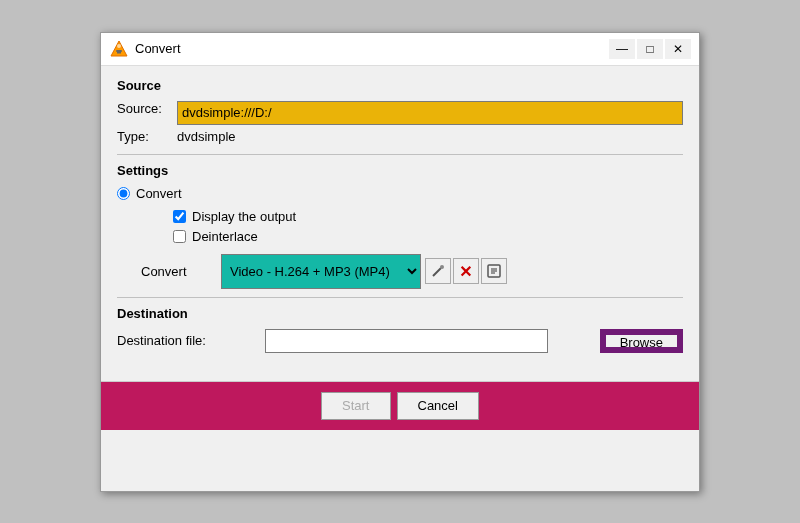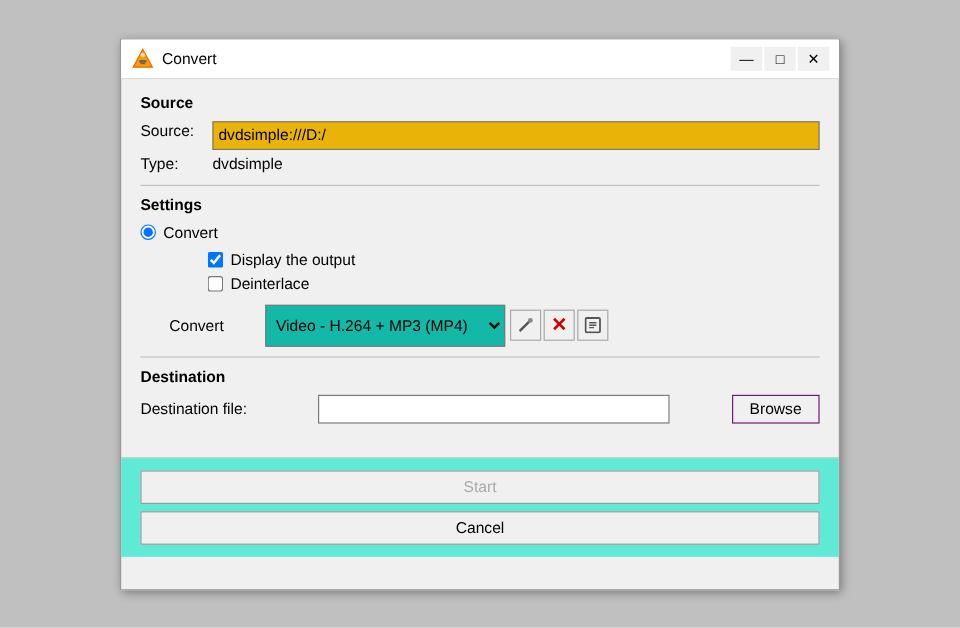--- a/index.html
+++ b/index.html
@@ -195,34 +195,33 @@
       background: white;
       padding: 2px 4px;
       font-size: 13px;
       outline: none;
     }
     .browse-btn {
       height: 24px;
       padding: 0 14px;
       margin-left: 4px;
       background: #f0f0f0;
-      border: 1px solid #701a75;
+      border: 6px solid #701a75;
       font-size: 13px;
       cursor: pointer;
     }
 
     .bottom-bar {
       display: flex;
       justify-content: center;
       gap: 6px;
       padding: 10px 16px;
       border-top: 1px solid #ccc;
-      background: #5eead4;
+      background: #be185d;
       margin-top: 16px;
-      flex-direction: column;
     }
     .bottom-btn {
       height: 28px;
       padding: 0 20px;
       font-size: 13px;
       border: 1px solid #999;
       background: #f0f0f0;
       cursor: pointer;
     }
     .bottom-btn:disabled { color: #aaa; cursor: default; }

